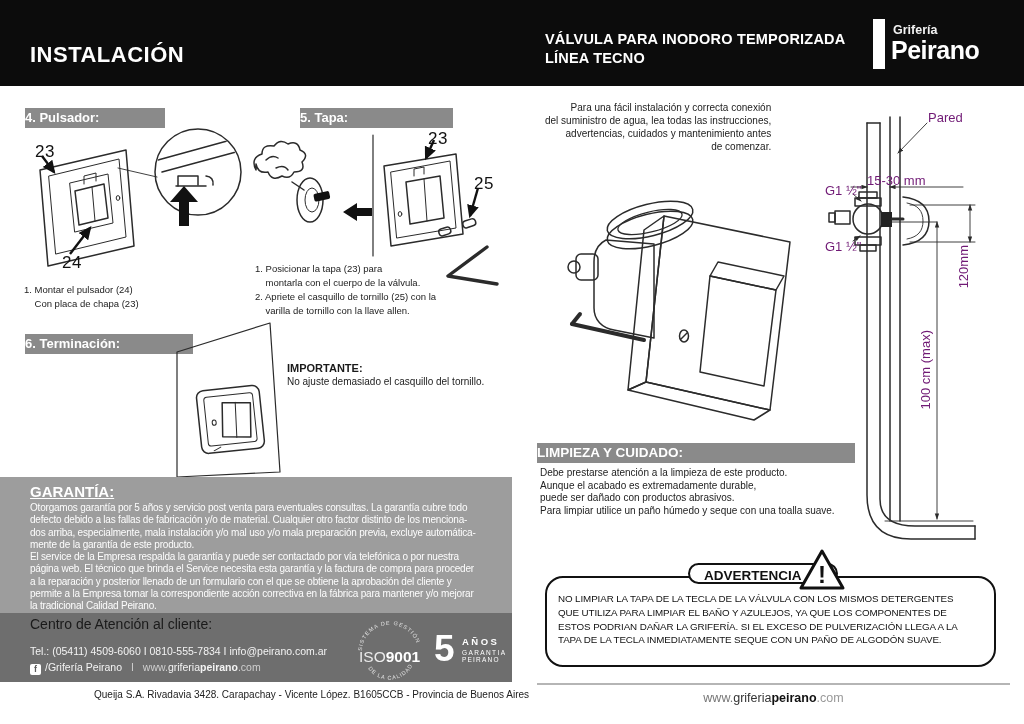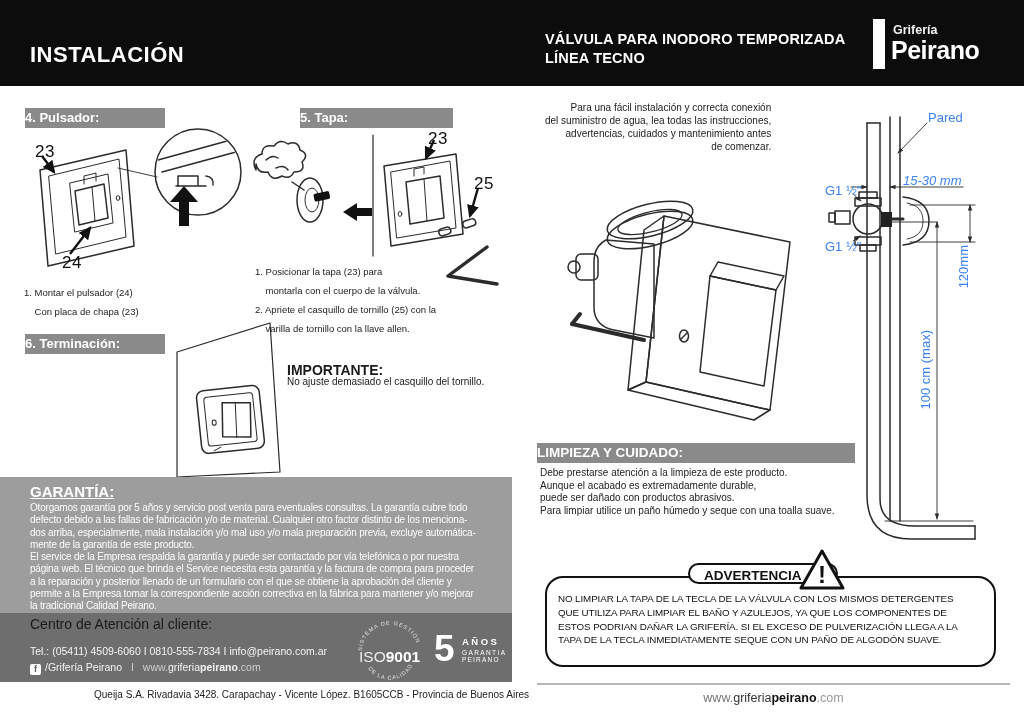--- a/index.html
+++ b/index.html
@@ -13,24 +13,24 @@
   .header{left:0;top:0;width:1024px;height:86px;background:#0c0c0c;color:#fff;}
   .h-install{left:30px;top:42px;font-size:22px;font-weight:bold;letter-spacing:.5px;}
   .h-t1{left:545px;top:31px;font-size:14.5px;font-weight:600;letter-spacing:.2px;}
   .h-t2{left:545px;top:50px;font-size:14.5px;font-weight:800;letter-spacing:.2px;}
   .logo-bar{left:873px;top:19px;width:12px;height:50px;background:#fff;}
   .logo-top{left:893px;top:23px;font-size:12.5px;font-weight:700;color:#f2f2f2;}
   .logo-main{left:891px;top:36px;font-size:25px;font-weight:bold;letter-spacing:-.5px;color:#fff;}
   
   .secbar{background:#8a8a8a;color:#fff;font-weight:bold;font-size:13px;height:20px;line-height:20px;box-sizing:border-box;}
   
-  .steps{font-size:9.5px;line-height:19px;color:#222;}
+  .steps{font-size:9.5px;line-height:14px;color:#222;}
   .body10{font-size:10px;line-height:12.6px;color:#222;}
   .num-label{font-size:17px;color:#111;letter-spacing:.5px;}
-  .dim-label{font-size:13px;color:#3b82f6;}
+  .dim-label{font-size:13px;color:#701a75;}
   .vtext{writing-mode:vertical-rl;transform:rotate(180deg);}
   
   .garantia{left:0;top:477px;width:512px;height:136px;background:#9d9d9d;color:#fff;}
   .gar-title{left:30px;top:483px;font-size:15px;font-weight:bold;color:#fff;text-decoration:underline;}
   .gar-text{left:30px;top:502px;font-size:10px;line-height:12.3px;letter-spacing:-.2px;color:#fdfdfd;}
   .contact{left:0;top:613px;width:512px;height:69px;background:#6e6e6e;color:#fff;}
   .ct-title{left:30px;top:616px;font-size:14px;font-weight:normal;}
   .ct-tel{left:30px;top:645px;font-size:10.5px;color:#f3f3f3;}
   .ct-social{left:30px;top:661px;font-size:10.5px;color:#f3f3f3;}
   .fb{display:inline-block;width:11px;height:11px;background:#fff;border-radius:2px;color:#5a5a5a;
@@ -46,21 +46,21 @@
   .adv-box{left:545px;top:576px;width:447px;height:87px;border:2px solid #111;border-radius:18px;background:#fff;}
   .adv-pill{left:688px;top:563px;width:150px;height:21px;border:2px solid #111;border-radius:12px;background:#fff;z-index:2;
             font-size:13.5px;font-weight:bold;line-height:21px;padding-left:14px;box-sizing:border-box;color:#111;}
   .adv-text{left:558px;top:592px;font-size:9.8px;line-height:13.8px;letter-spacing:-.1px;color:#111;z-index:1;}
   .adv-tri{left:798px;top:548px;z-index:3;}
   
   .foot-rule{left:537px;top:683px;width:473px;height:2px;background:#b5b5b5;}
   .foot-url{left:537px;top:691px;width:473px;text-align:center;font-size:12.5px;color:#333;}
   .foot-url .w{color:#777;} .foot-url .p{font-weight:bold;color:#111;} .foot-url .c{color:#999;}
   .foot-addr{left:94px;top:689px;font-size:10px;color:#222;}
-  .importante-t{left:287px;top:362px;font-size:14px;font-weight:bold;}
+  .importante-t{left:287px;top:362px;font-size:11px;font-weight:bold;}
   .importante-b{left:287px;top:376px;font-size:10px;color:#222;}
   svg{overflow:visible;}
   .ln{stroke:#2b2b2b;fill:none;stroke-width:1.5;stroke-linejoin:round;stroke-linecap:round;}
   .thin{stroke-width:.9;}
 </style>
 </head>
 <body>
 
 <svg width="0" height="0" class="abs" aria-hidden="true">
   <defs>
@@ -143,21 +143,21 @@
   <line x1="186" y1="14" x2="178" y2="32" stroke="#111" stroke-width="2.4" marker-end="url(#fatA)"></line>
   <line x1="230" y1="62" x2="222" y2="90" stroke="#111" stroke-width="2.4" marker-end="url(#fatA)"></line>
 </svg>
 <div class="abs num-label" style="left:428px;top:129px;">23</div>
 <div class="abs num-label" style="left:474px;top:174px;">25</div>
 <div class="abs steps pre" style="left:255px;top:262px;">1. Posicionar la tapa (23) para
     montarla con el cuerpo de la válvula.
 2. Apriete el casquillo de tornillo (25) con la
     varilla de tornillo con la llave allen.</div>
 
-<div class="abs secbar" style="left:25px;top:334px;width:140px;">6. Terminación:</div>
+<div class="abs secbar" style="left:25px;top:334px;width:168px;">6. Terminación:</div>
 <svg class="abs" style="left:158px;top:318px;" width="165" height="160" viewBox="0 0 165 160">
   <g class="ln">
     <polygon points="19,34 112,5 122,154 19,159" stroke-width="1.2"></polygon>
     <g transform="rotate(-6 72 102)">
       <rect x="41" y="70" width="63" height="63" rx="7"></rect>
       <rect x="48" y="77" width="49" height="49" rx="3" stroke-width="1"></rect>
       <path d="M66,84 L94,87 L91,121 L63,118 Z"></path>
       <path d="M79,85 L77,120" stroke-width="1"></path>
       <ellipse cx="56" cy="103" rx="2" ry="2.6" stroke-width="1"></ellipse>
       <path d="M60,128 l-7,3" stroke-width="1"></path>
@@ -271,21 +271,21 @@
     <line x1="95" y1="147" x2="160" y2="147"></line>
     <line x1="155" y1="110" x2="155" y2="147" marker-start="url(#thinA)" marker-end="url(#thinA)"></line>
     <line x1="74" y1="127" x2="122" y2="127"></line>
     <line x1="122" y1="127" x2="122" y2="424" marker-start="url(#thinA)" marker-end="url(#thinA)"></line>
     <line x1="112" y1="28" x2="83" y2="58" marker-end="url(#thinA)"></line>
     <line x1="38" y1="99" x2="46" y2="106" marker-end="url(#thinA)"></line>
     <line x1="38" y1="146" x2="45" y2="141" marker-end="url(#thinA)"></line>
   </g>
 </svg>
 <div class="abs dim-label" style="left:928px;top:110px;">Pared</div>
-<div class="abs dim-label" style="left:903px;top:173px;font-style:italic;">15-30 mm</div>
+<div class="abs dim-label" style="left:867px;top:173px;">15-30 mm</div>
 <div class="abs dim-label" style="left:825px;top:183px;">G1 ½"</div>
 <div class="abs dim-label" style="left:825px;top:239px;">G1 ½"</div>
 <div class="abs dim-label vtext" style="left:956px;top:245px;">120mm</div>
 <div class="abs dim-label vtext" style="left:918px;top:330px;">100 cm (max)</div>
 
 <div class="abs secbar" style="left:537px;top:443px;width:318px;font-size:13.5px;">LIMPIEZA Y CUIDADO:</div>
 <div class="abs body10 pre" style="left:540px;top:467px;line-height:12.6px;">Debe prestarse atención a la limpieza de este producto.
 Aunque el acabado es extremadamente durable,
 puede ser dañado con productos abrasivos.
 Para limpiar utilice un paño húmedo y seque con una toalla suave.</div>

